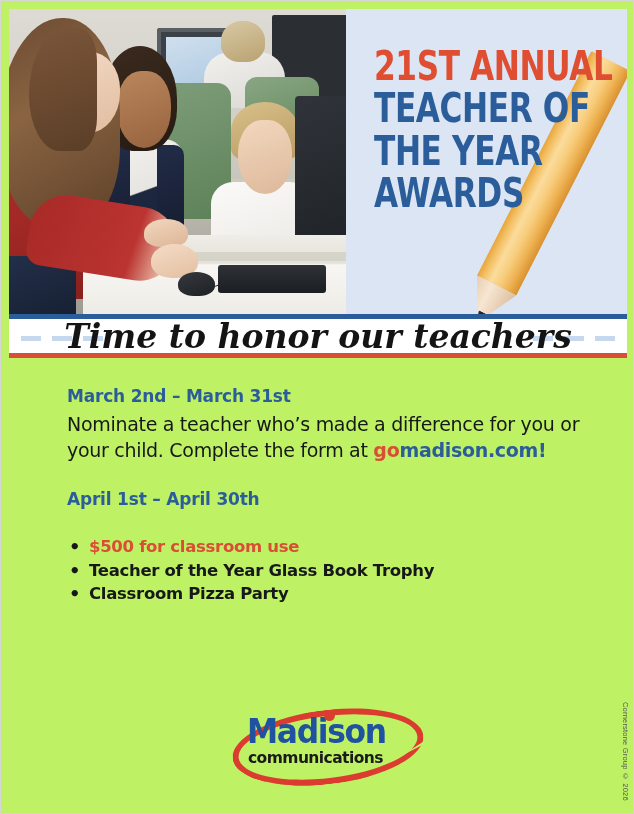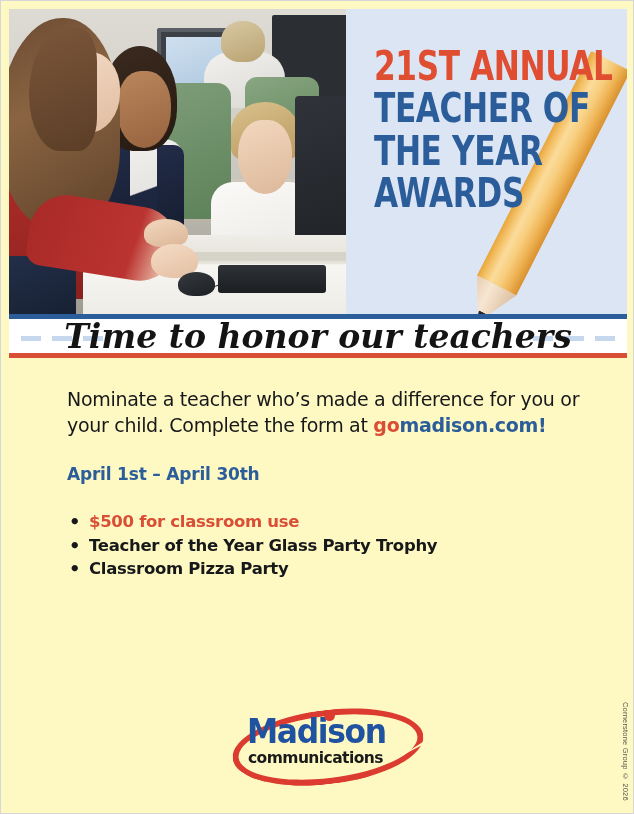--- a/index.html
+++ b/index.html
@@ -8,21 +8,21 @@
     padding: 0;
     background: #ffffff;
   }
   body {
     font-family: "Liberation Sans", sans-serif;
   }
   .page {
     position: relative;
     width: 634px;
     height: 814px;
-    background: #fef9c3;
+    background: #bef264;
     box-sizing: border-box;
     border: 1px solid #d6d6d6;
     overflow: hidden;
   }
 
   
   .hero {
     position: absolute;
     left: 8px;
     top: 8px;
@@ -509,31 +509,32 @@
       <span class="dash"></span>
       <span class="dash"></span>
     </div>
     <div class="script">Time to honor our teachers</div>
   </div>
   <div class="rule-red"></div>
 
   <div class="content">
 
     <div class="section">
+      <div class="sec-head">March 2nd – March 31st</div>
       <div class="sec-body"><span>Nominate a teacher who’s made a difference for you or your child. Complete the form at </span><span class="u-go">go</span><span class="u-rest">madison.com!</span></div>
     </div>
 
     <div class="section">
       <div class="sec-head">April 1st – April 30th</div>
     </div>
 
     <div class="section">
       <ul class="bullets">
         <li class="accent">$500 for classroom use</li>
-        <li>Teacher of the Year Glass Party Trophy</li>
+        <li>Teacher of the Year Glass Book Trophy</li>
         <li>Classroom Pizza Party</li>
       </ul>
     </div>
   </div>
 
   <div class="logo">
     <div class="logo-swoosh"></div>
     <div class="logo-swoosh2"></div>
     <div class="logo-name">Madison</div>
     <div class="logo-dot"></div>

